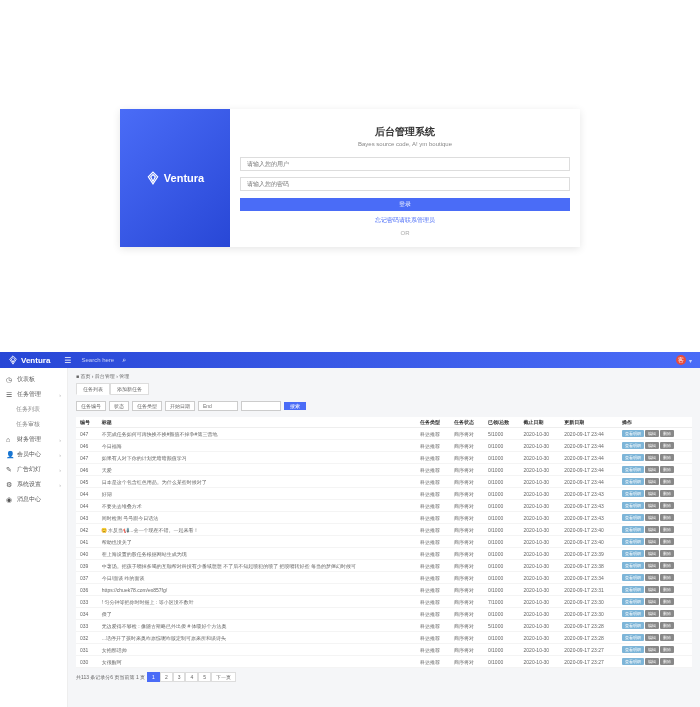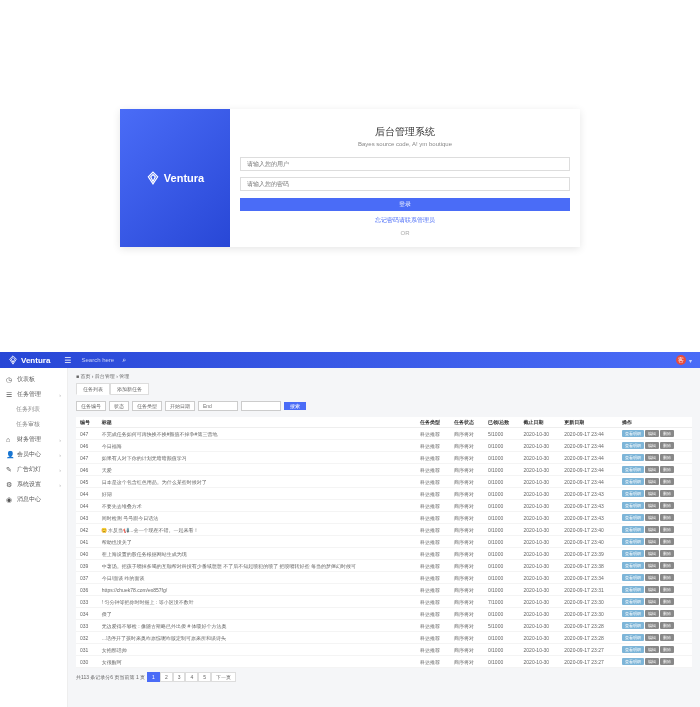--- a/index.html
+++ b/index.html
@@ -3,21 +3,21 @@
 <meta charset="utf-8">
 <style>
 *{margin:0;padding:0;box-sizing:border-box;font-family:-apple-system,Arial,sans-serif}
 body{background:#fff;font-size:10px}
 .login-wrap{display:flex;justify-content:center;padding:109px 0 105px}
 .login-box{display:flex;width:460px;height:138px;box-shadow:0 2px 8px rgba(0,0,0,0.1)}
 .login-left{width:55px;flex:0 0 110px;background:linear-gradient(135deg,#4a6cf7 0%,#2847d6 100%);display:flex;align-items:center;justify-content:center;color:#fff}
 .login-left svg{width:14px;height:14px;margin-right:4px}
 .brand{font-size:11px;font-weight:600}
 .login-right{flex:1;background:#fff;padding:16px 10px;text-align:center}
-.login-title{font-size:10px;font-weight:400;color:#333;margin-bottom:2px}
+.login-title{font-size:10px;font-weight:700;color:#333;margin-bottom:2px}
 .login-sub{font-size:6px;color:#888;margin-bottom:10px}
 .login-input{width:100%;padding:3px 6px;font-size:6px;border:1px solid #ddd;margin-bottom:6px;color:#999}
 .login-btn{width:100%;background:#4a6cf7;color:#fff;border:none;padding:2px;font-size:6px;margin-bottom:5px}
 .login-link{font-size:6px;color:#4a6cf7;margin-bottom:5px;display:block}
 .login-or{font-size:6px;color:#aaa}
 .admin{width:100%}
 .topbar{background:linear-gradient(90deg,#2847d6 0%,#4a6cf7 100%);height:16px;display:flex;align-items:center;padding:0 8px;color:#fff}
 .topbar svg{width:10px;height:10px;margin-right:3px}
 .top-brand{font-size:8px;font-weight:600;margin-right:14px}
 .menu-ic{margin-right:10px;font-size:8px}

